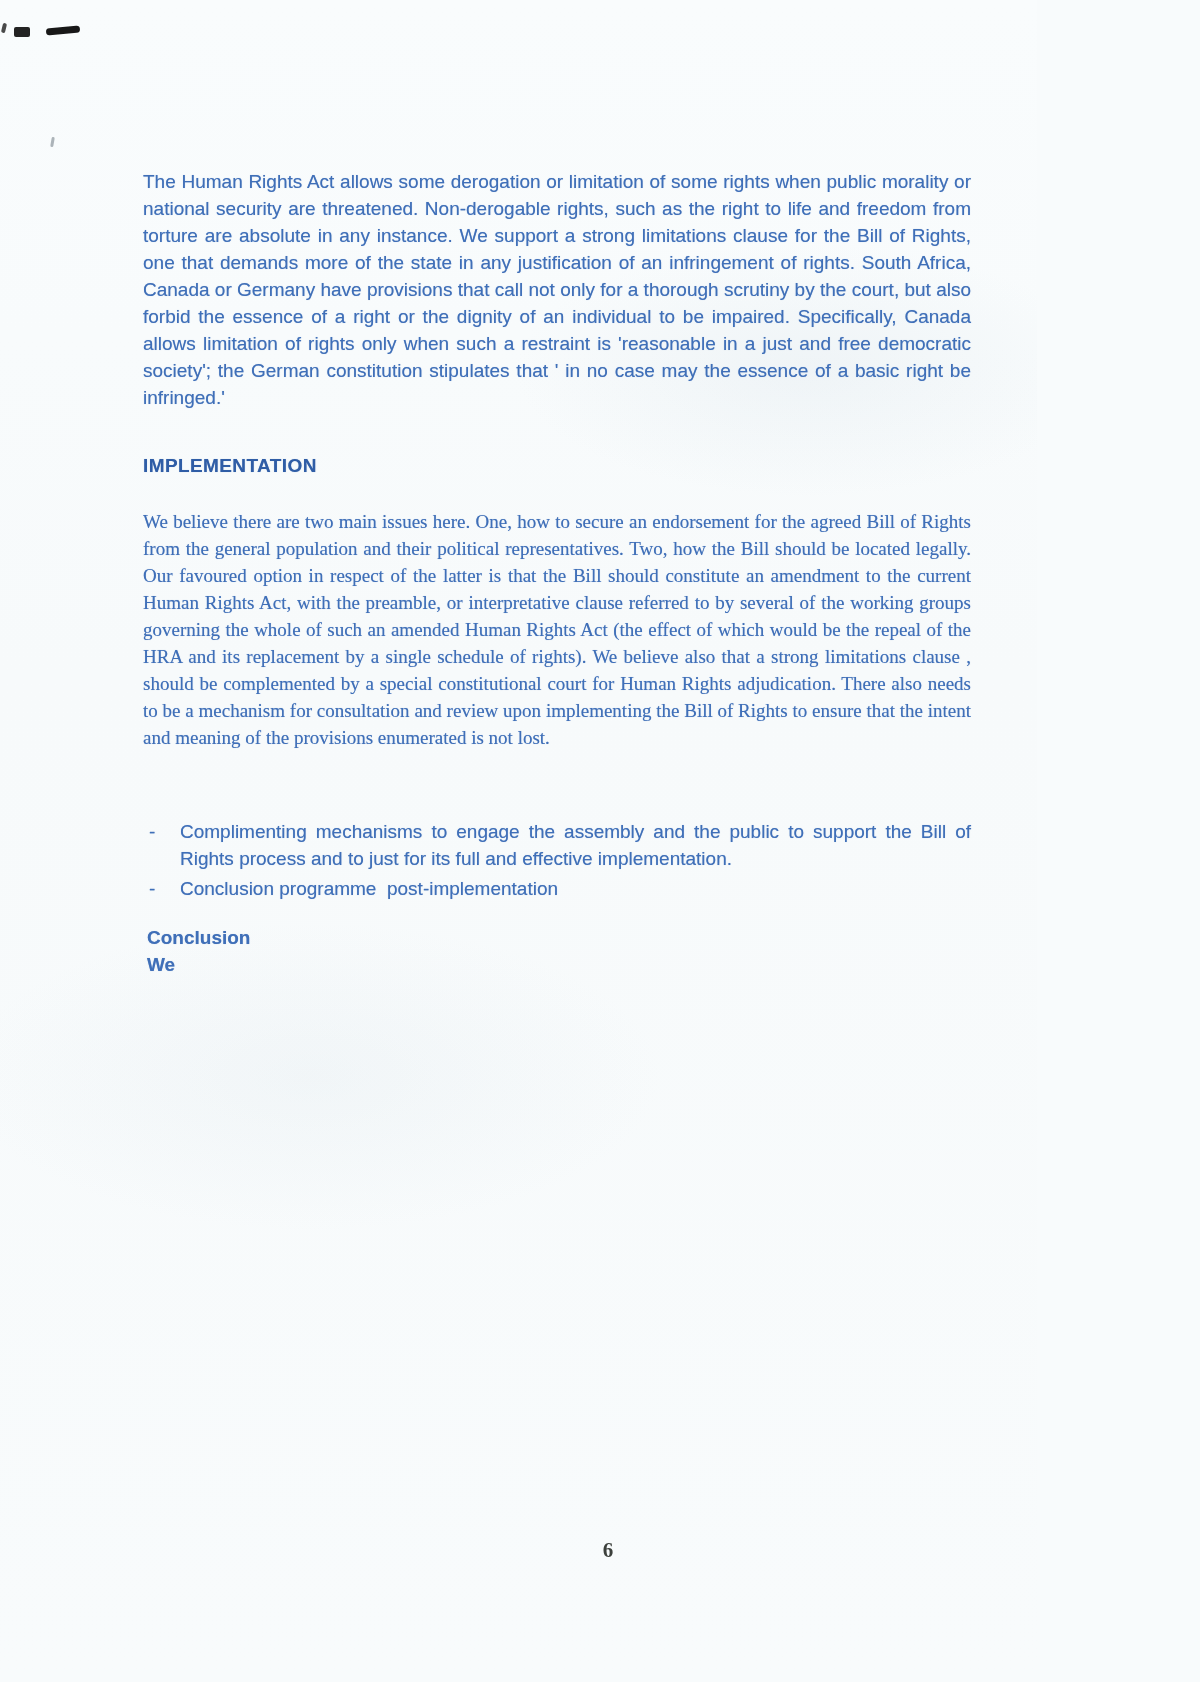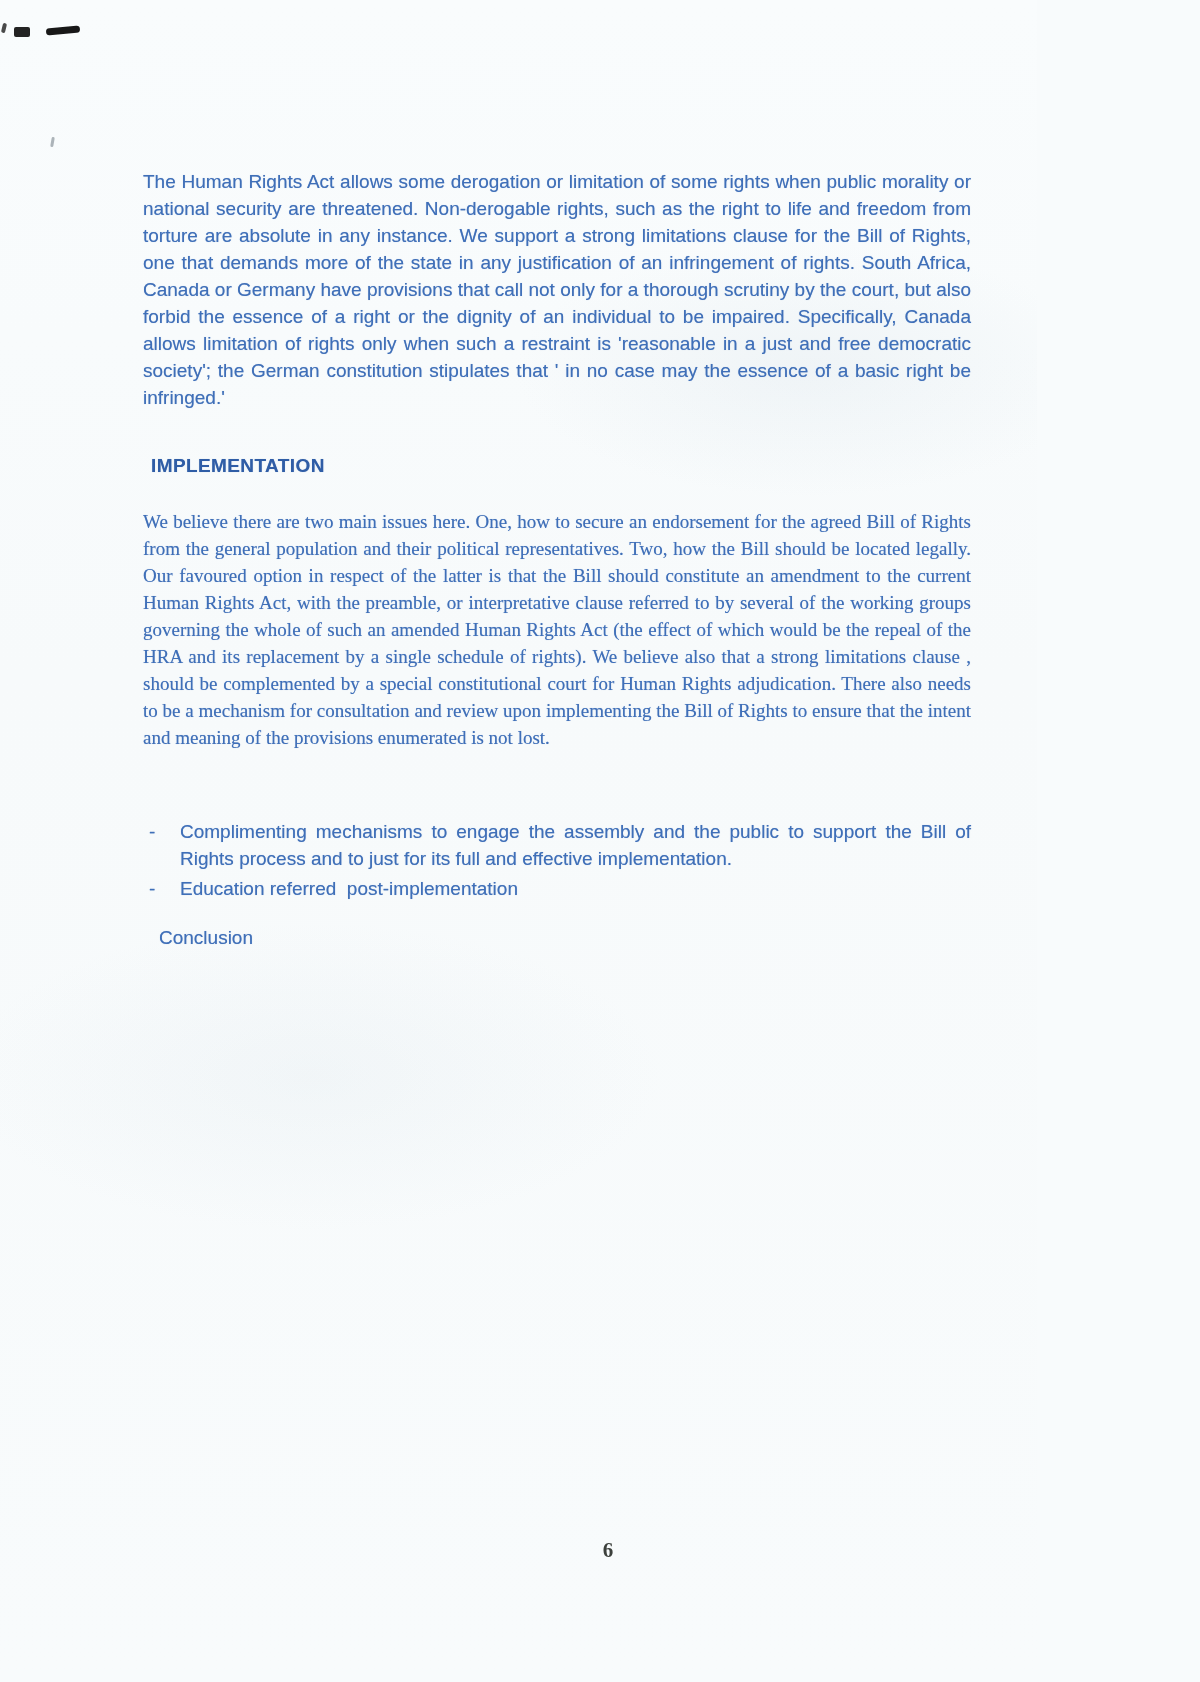--- a/index.html
+++ b/index.html
@@ -37,21 +37,21 @@
     font-size:19px;
     line-height:27px;
     text-shadow:0 0 0.7px rgba(63,111,184,0.55);
   }
   .para{
     position:absolute;left:0;width:828px;
     text-align:justify;
   }
   .para-1{top:168px;}
   .section-heading{
-    position:absolute;left:8px;top:452px;
+    position:absolute;left:0;top:452px;
     font-size:19px;font-weight:bold;
     letter-spacing:0.4px;
     color:var(--ink-heading);
     text-shadow:0 0 0.7px rgba(47,93,166,0.6);
   }
   .para-2{top:508px;font-family:Liberation Serif, serif;}
   .bullet-list{
     position:absolute;left:0;top:818px;width:828px;
   }
   .bullet-item{
@@ -61,21 +61,21 @@
   .bullet-marker{
     flex:0 0 37px;
     padding-left:6px;
   }
   .bullet-text{
     flex:1;
     text-align:justify;
     white-space:pre-wrap;
   }
   .conclusion{
-    position:absolute;left:16px;top:924px;width:828px;
+    position:absolute;left:4px;top:924px;width:828px;font-weight:bold;
   }
   .page-number{
     position:absolute;
     left:588px;top:1538px;
     width:40px;
     text-align:center;
     font-family:"Liberation Serif", serif;
     font-weight:bold;
     font-size:21px;
     color:var(--ink-page-num);
@@ -99,25 +99,26 @@
 
     <p class="para para-2">We believe there are two main issues here. One, how to secure an endorsement for the agreed Bill of Rights from the general population and their political representatives. Two, how the Bill should be located legally. Our favoured option in respect of the latter is that the Bill should constitute an amendment to the current Human Rights Act, with the preamble, or interpretative clause referred to by several of the working groups governing the whole of such an amended Human Rights Act (the effect of which would be the repeal of the HRA and its replacement by a single schedule of rights). We believe also that a strong limitations clause , should be complemented by a special constitutional court for Human Rights adjudication. There also needs to be a mechanism for consultation and review upon implementing the Bill of Rights to ensure that the intent and meaning of the provisions enumerated is not lost.</p>
 
     <div class="bullet-list">
       <div class="bullet-item">
         <span class="bullet-marker">-</span>
         <span class="bullet-text">Complimenting mechanisms to engage the assembly and the public to support the Bill of Rights process and to just for its full and effective implementation.</span>
       </div>
       <div class="bullet-item">
         <span class="bullet-marker">-</span>
-        <span class="bullet-text">Education referred  post-implementation</span>
+        <span class="bullet-text">Conclusion programme  post-implementation</span>
       </div>
     </div>
 
     <div class="conclusion">
       <div>Conclusion</div>
+      <div>We</div>
     </div>
 
   </div>
 
   <div class="page-number">6</div>
 
 </div>
 
 </body></html>

